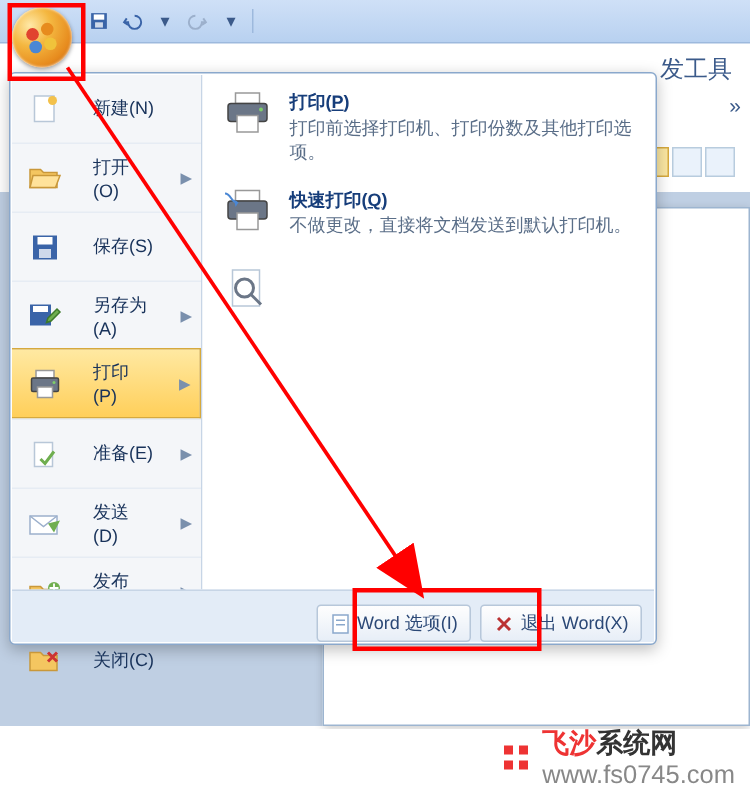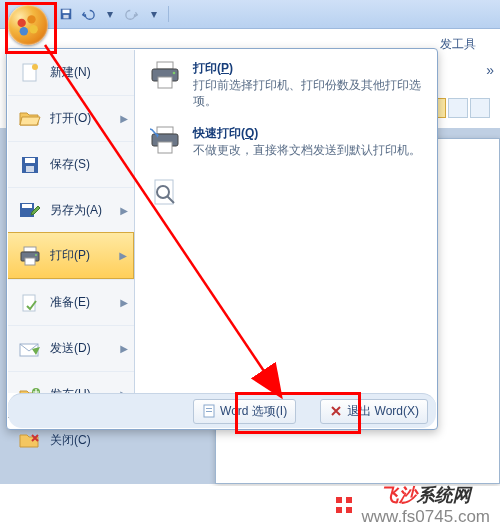--- a/index.html
+++ b/index.html
@@ -4,55 +4,55 @@
 <style>
   html,body{margin:0;padding:0;width:500px;height:524px;font-family:"Microsoft YaHei","Segoe UI",Tahoma,sans-serif;font-size:12px;overflow:hidden;background:#fff;}
   .quick-access{height:28px;background:linear-gradient(#cfe0f7,#b8d1f0);display:flex;align-items:center;padding-left:56px;gap:2px;border-bottom:1px solid #9db9dd;}
   .qa-btn{width:20px;height:20px;display:flex;align-items:center;justify-content:center;color:#3b5a8a;font-size:12px;}
   .qa-sep{width:1px;height:16px;background:#9db9dd;margin:0 2px;}
   .office-btn-box{position:absolute;left:5px;top:2px;width:46px;height:46px;border:3px solid red;z-index:30;}
   .office-btn{position:absolute;left:8px;top:5px;width:40px;height:40px;border-radius:50%;
     background:radial-gradient(circle at 30% 30%,#ffe9a8 0%,#f4b740 35%,#e78b1e 70%,#b85c0e 100%);
     box-shadow:inset 0 0 2px #fff,0 1px 3px rgba(0,0,0,.4);z-index:29;display:flex;align-items:center;justify-content:center;}
   .office-btn svg{width:28px;height:28px;}
-  .ribbon-right{position:absolute;right:0;top:28px;width:60px;padding-top:8px;text-align:left;color:#3b5a8a;font-size:12px;}
+  .ribbon-right{position:absolute;right:0;top:28px;width:60px;padding-top:8px;text-align:left;color:#3b5a8a;font-size:16px;}
   .ribbon-row2{position:absolute;right:6px;top:62px;color:#3b5a8a;font-size:14px;}
   .ribbon-icons{position:absolute;right:10px;top:98px;display:flex;gap:2px;}
   .rb-ico{width:18px;height:18px;border:1px solid #b8ccde;background:#eaf2fb;}
   .rb-ico.on{background:#fbe7a2;border-color:#d6a93e;}
   .menu-panel{position:absolute;left:6px;top:48px;width:430px;height:380px;
     background:#fff;border:1px solid #8aa8cc;border-radius:4px;box-shadow:0 3px 10px rgba(0,0,0,.25);z-index:20;}
   .menu-left{position:absolute;left:1px;top:1px;width:126px;bottom:36px;background:#f4f6f9;border-right:1px solid #c7d5e6;}
-  .menu-item{display:flex;align-items:center;height:45px;padding:0 6px 0 8px;gap:6px;color:#18325a;cursor:default;}
+  .menu-item{display:flex;align-items:center;height:45px;padding:0 6px 0 8px;gap:18px;color:#18325a;cursor:default;}
   .menu-item + .menu-item{border-top:1px solid #e6ecf4;}
   .menu-item.active{background:linear-gradient(#ffe9a2,#ffcf5a);border:1px solid #d6a93e;border-left:none;margin-top:-1px;}
   .menu-item .ic{width:28px;height:24px;flex:none;display:flex;align-items:center;justify-content:center;}
   .menu-item .lbl{flex:1;font-size:12px;}
   .menu-item .arrow{color:#7a90ad;font-size:10px;}
   .menu-right{position:absolute;left:128px;right:1px;top:1px;bottom:36px;background:#fff;}
   .menu-right-title{background:#eef3fa;border-bottom:1px solid #d7e2ef;color:#4a6793;font-weight:bold;
     padding:6px 10px;font-size:12px;}
   .print-opt{display:flex;padding:10px 12px 6px 12px;gap:10px;}
   .print-opt .pic{width:36px;height:36px;flex:none;display:flex;align-items:flex-start;justify-content:center;}
   .print-opt .body{flex:1;}
   .print-opt .title{color:#163d7a;font-weight:bold;font-size:12px;}
   .print-opt .title u{text-decoration:underline;}
   .print-opt .desc{color:#5a6e88;font-size:12px;margin-top:0;line-height:1.35;}
   .menu-bottom{position:absolute;left:1px;right:1px;bottom:1px;height:34px;background:#e3ecf7;border-top:1px solid #c7d5e6;
-    display:flex;align-items:center;justify-content:flex-end;gap:24px;padding-right:8px;border-radius:14px;}
+    display:flex;align-items:flex-end;justify-content:flex-end;gap:6px;padding-right:8px;}
   .mb-btn{display:flex;align-items:center;gap:4px;padding:3px 8px;border:1px solid #b7c7da;border-radius:3px;
     background:linear-gradient(#fefefe,#e7eef7);color:#2b4876;font-size:12px;}
   .mb-ico{width:14px;height:14px;display:inline-block;}
   .options-box{position:absolute;border:3px solid red;z-index:40;}
   .red-arrow{position:absolute;z-index:35;pointer-events:none;}
   .doc-area{position:absolute;left:0;top:128px;right:0;bottom:40px;background:#bfcfe3;}
   .doc-page{position:absolute;left:215px;top:10px;right:0;bottom:0;background:#fff;border:1px solid #9db5d0;box-shadow:0 2px 6px rgba(0,0,0,.2);}
   .footer{position:absolute;left:0;right:0;bottom:0;height:38px;background:#fff;display:flex;align-items:center;justify-content:flex-end;padding-right:10px;gap:6px;}
   .footer .logo{width:24px;height:24px;}
-  .footer .brand{font-size:18px;font-weight:bold;color:#333;font-style:italic;text-align:center;}
+  .footer .brand{font-size:18px;font-weight:bold;color:#333;}
   .footer .brand span.red{color:#e33;}
   .footer .url{font-size:17px;color:#888;}
   svg{display:block;}
 </style>
 </head>
 <body>
 
 <div class="quick-access">
   <div class="qa-btn" title="保存">
     <svg viewBox="0 0 16 16" width="14" height="14">

